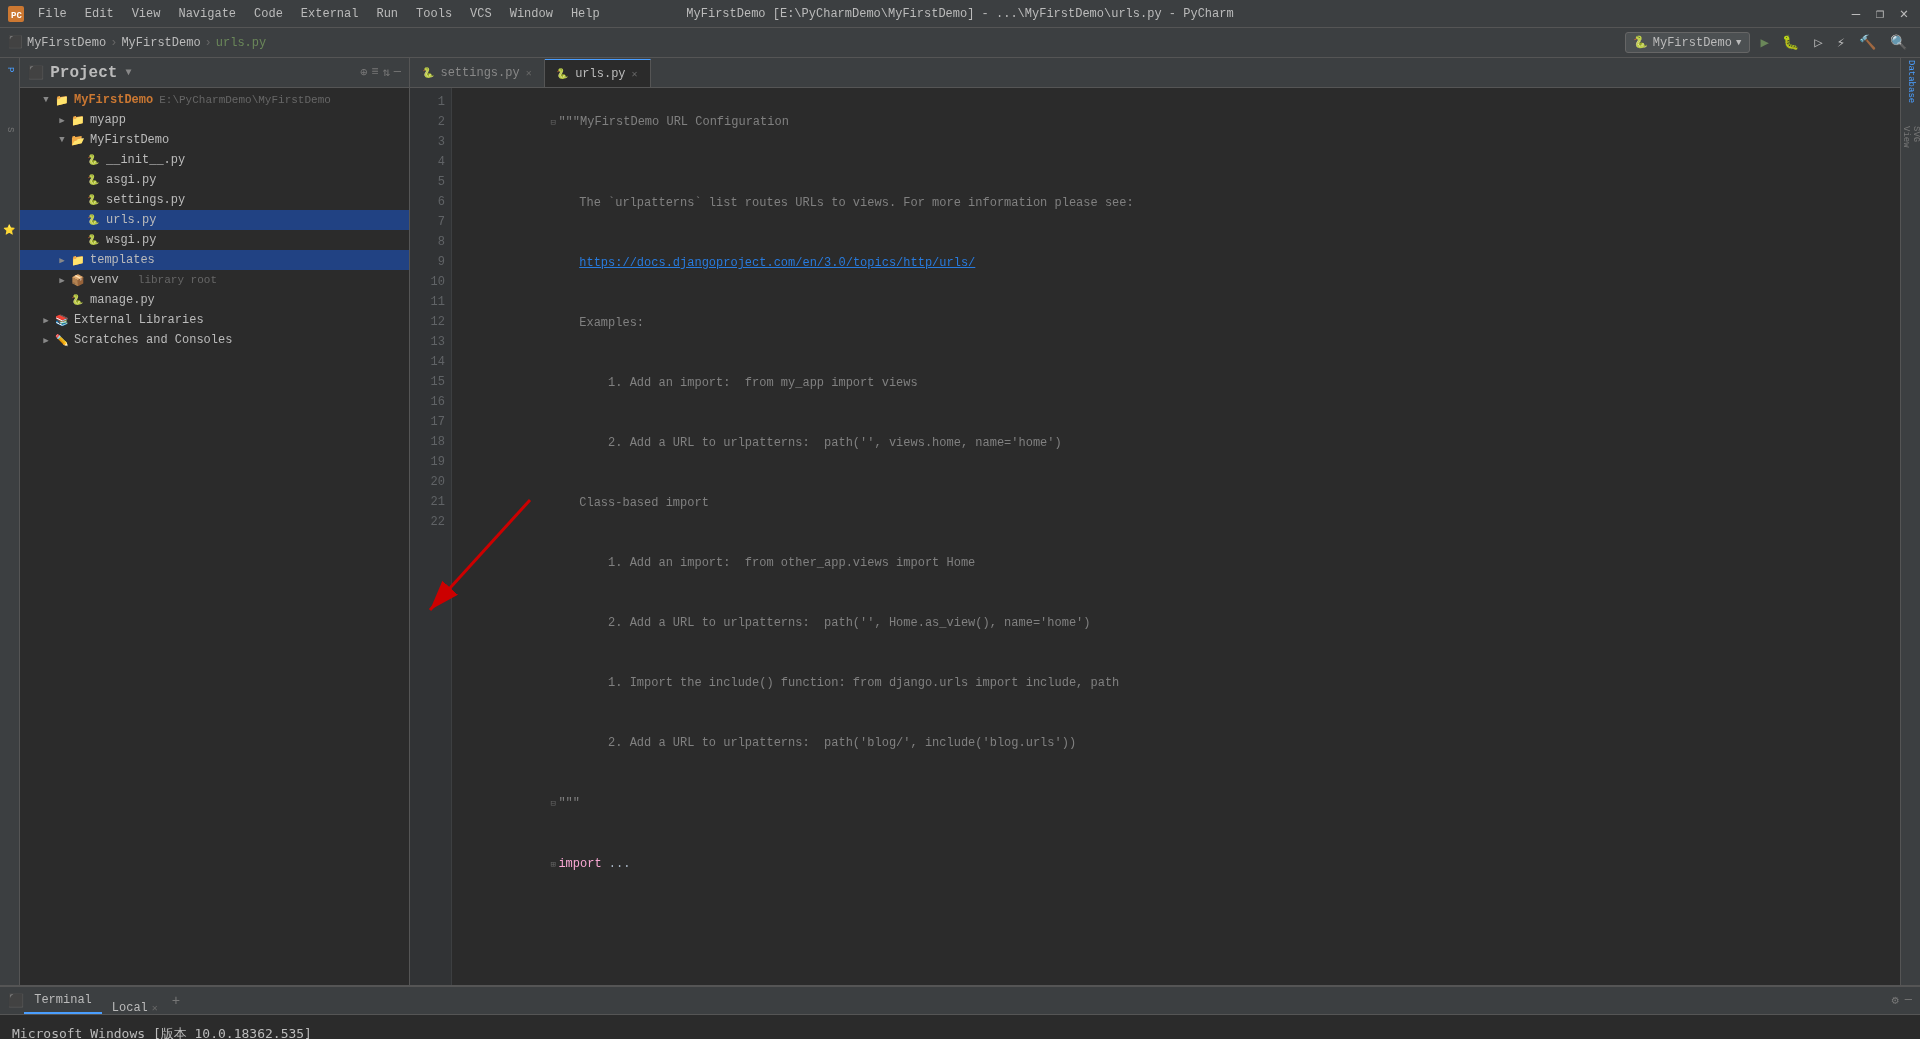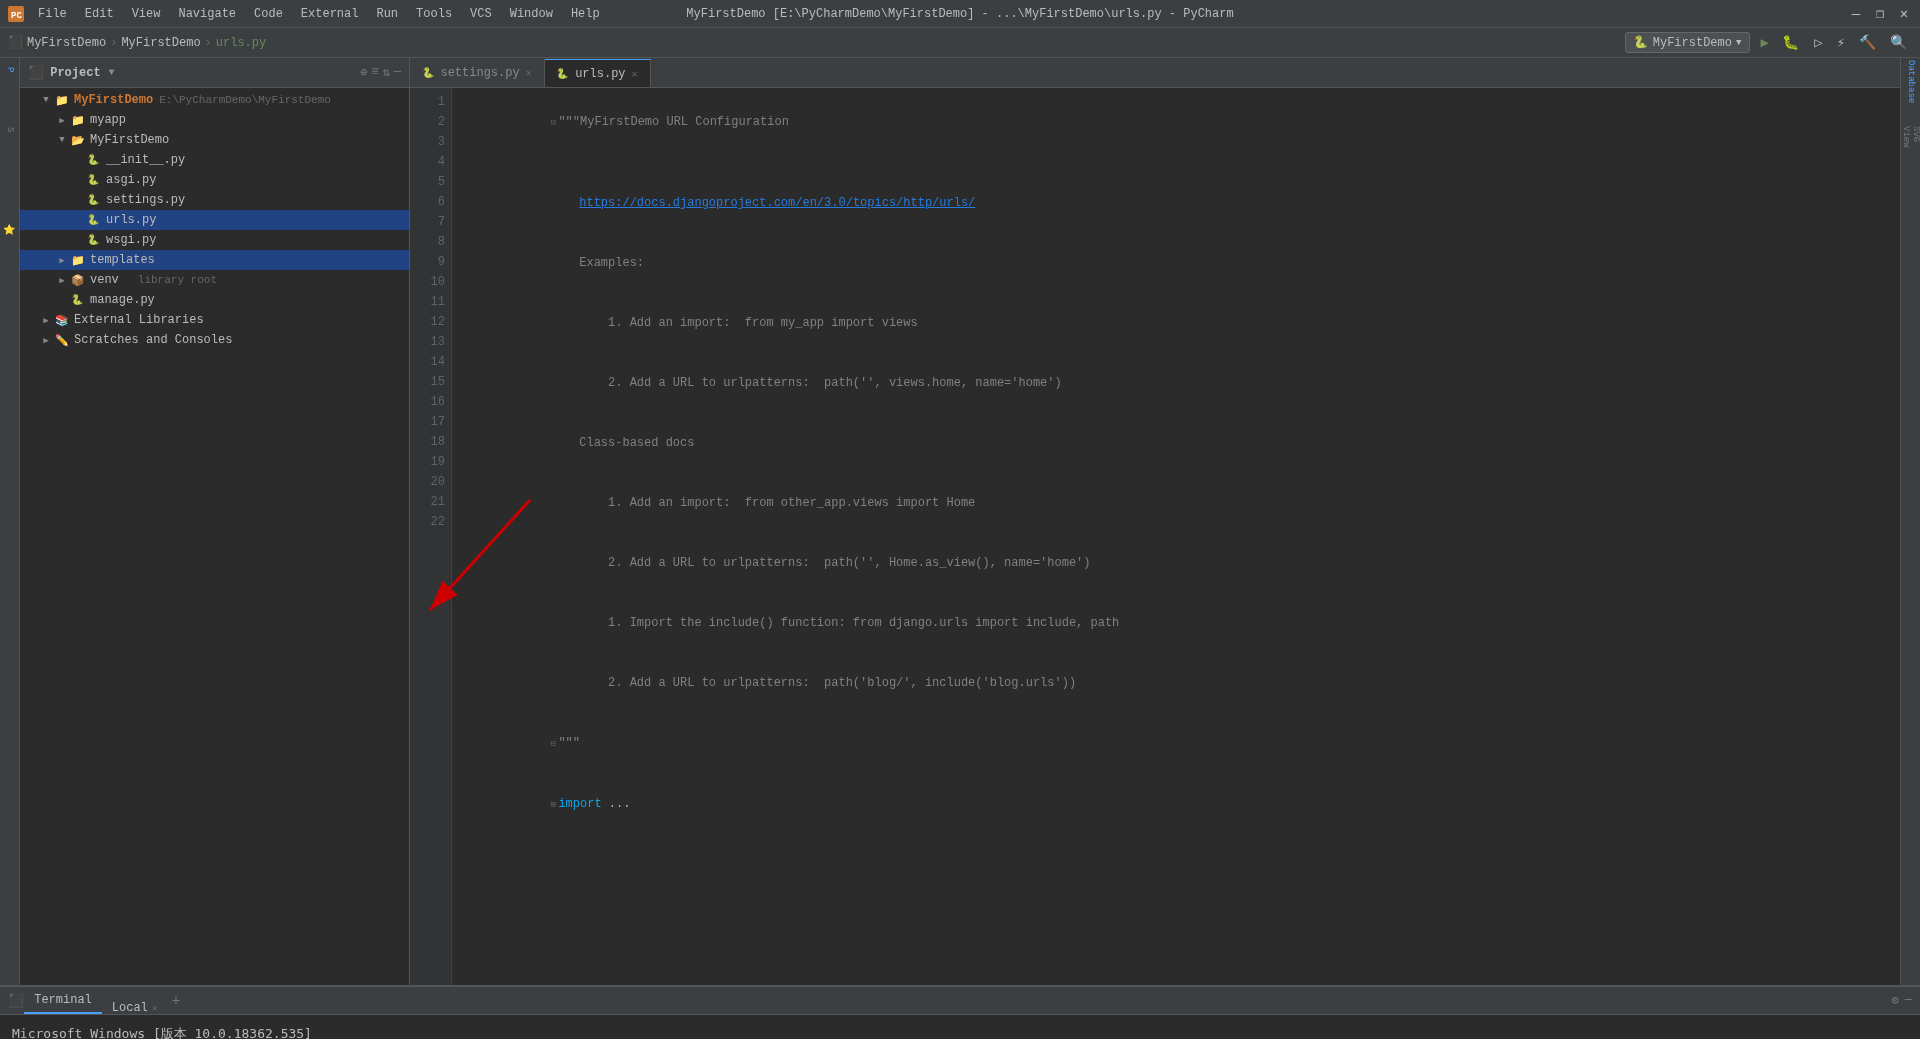--- a/index.html
+++ b/index.html
@@ -156,21 +156,21 @@
       height: 30px;
       background: #3c3f41;
       display: flex;
       align-items: center;
       padding: 0 8px;
       gap: 6px;
       border-bottom: 1px solid #555;
     }
     #project-title {
       color: #bbbbbb;
-      font-size: 12px;
+      font-size: 16px;
       font-weight: bold;
     }
     #project-header-icons {
       margin-left: auto;
       display: flex;
       gap: 4px;
     }
     #project-tree {
       flex: 1;
       overflow-y: auto;
@@ -274,21 +274,21 @@
       overflow: auto;
       background: #2b2b2b;
     }
     .code-line {
       white-space: pre;
       min-height: 20px;
     }
 
     
     .c-comment { color: #808080; }
-    .c-keyword { color: #0ea5e9; }
+    .c-keyword { color: #f9a8d4; }
     .c-var { color: #a9b7c6; }
     .c-link { color: #287bde; text-decoration: underline; }
 
     
     .fold-marker {
       display: inline-block;
       width: 8px;
       color: #666;
       font-size: 9px;
     }
@@ -592,33 +592,36 @@
             <div>20</div>
           <div>21</div>
             <div>22</div>
         </div>
         <div id="code-content">
           <div class="code-line">
             <span class="fold-marker">⊟</span><span class="c-comment">"""MyFirstDemo URL Configuration</span>
           </div>
           <div class="code-line"></div>
           <div class="code-line">
+            <span class="c-comment">    The `urlpatterns` list routes URLs to views. For more information please see:</span>
+          </div>
+          <div class="code-line">
             <span class="c-comment">    </span><span class="c-link">https://docs.djangoproject.com/en/3.0/topics/http/urls/</span>
           </div>
           <div class="code-line">
             <span class="c-comment">    Examples:</span>
           </div>
           <div class="code-line">
             <span class="c-comment">        1. Add an import:  from my_app import views</span>
           </div>
           <div class="code-line">
             <span class="c-comment">        2. Add a URL to urlpatterns:  path('', views.home, name='home')</span>
           </div>
           <div class="code-line">
-            <span class="c-comment">    Class-based docs</span>
+            <span class="c-comment">    Class-based import</span>
           </div>
           <div class="code-line">
             <span class="c-comment">        1. Add an import:  from other_app.views import Home</span>
           </div>
           <div class="code-line">
             <span class="c-comment">        2. Add a URL to urlpatterns:  path('', Home.as_view(), name='home')</span>
           </div>
           <div class="code-line">
             <span class="c-comment">        1. Import the include() function: from django.urls import include, path</span>
           </div>

